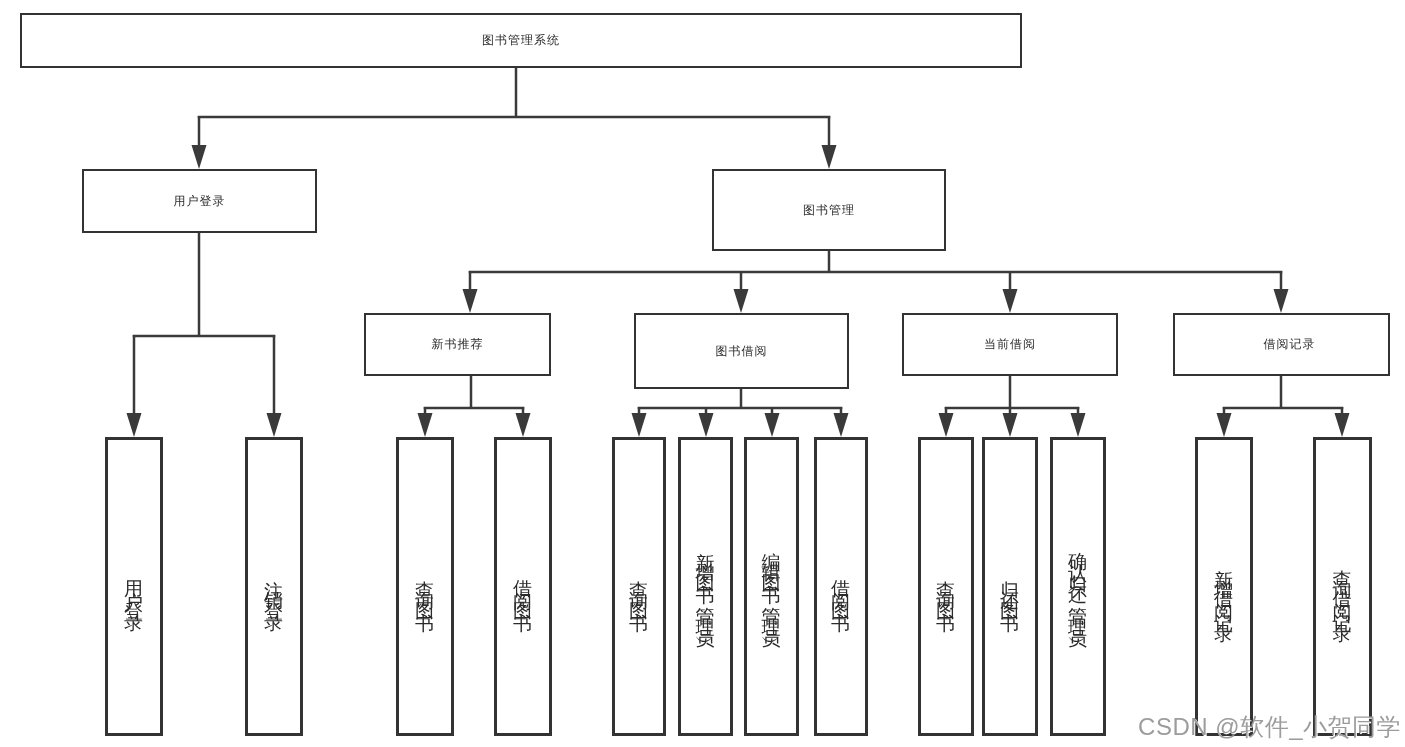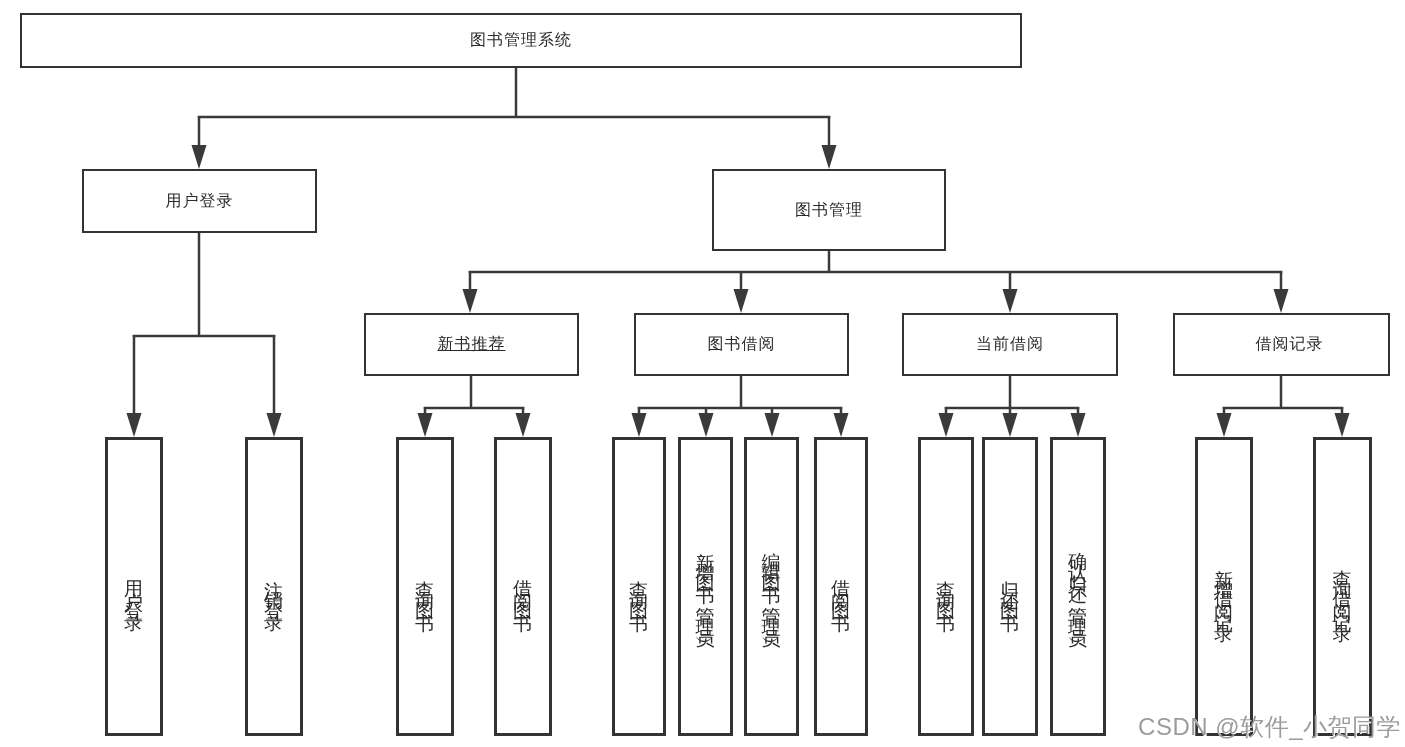--- a/index.html
+++ b/index.html
@@ -16,21 +16,21 @@
   }
   .hbox {
     position: absolute;
     box-sizing: border-box;
     border: 2.5px solid #333333;
     background: #ffffff;
     display: flex;
     align-items: center;
     justify-content: center;
     color: #2b2b2b;
-    font-size: 16px;
+    font-size: 12px;
     letter-spacing: 1px;
     white-space: nowrap;
   }
   .root { border-width: 2.5px; }
   .vbox {
     position: absolute;
     box-sizing: border-box;
     border: 3px solid #333333;
     background: #ffffff;
     top: 437px;
@@ -145,24 +145,24 @@
     <span>图书管理系统</span>
   </div>
 
   <div class="hbox" style="left:82px; top:169px; width:235px; height:64px;">
     <span>用户登录</span>
   </div>
   <div class="hbox" style="left:712px; top:169px; width:234px; height:82px;">
     <span>图书管理</span>
   </div>
 
-  <div class="hbox" style="left:364px; top:313px; width:215px; height:63px;text-decoration:underline;">
+  <div class="hbox" style="left:364px; top:313px; width:187px; height:63px;">
     <span>新书推荐</span>
   </div>
-  <div class="hbox" style="left:634px; top:313px; width:215px; height:63px;">
+  <div class="hbox" style="left:634px; top:313px; width:215px; height:76px;">
     <span>图书借阅</span>
   </div>
   <div class="hbox" style="left:902px; top:313px; width:216px; height:63px;align-items:center;">
     <span>当前借阅</span>
   </div>
   <div class="hbox" style="left:1173px; top:313px; width:217px; height:63px;padding-left:16px;">
     <span>借阅记录</span>
   </div>
 
   <div class="vbox" style="left:105px; width:58px;">

